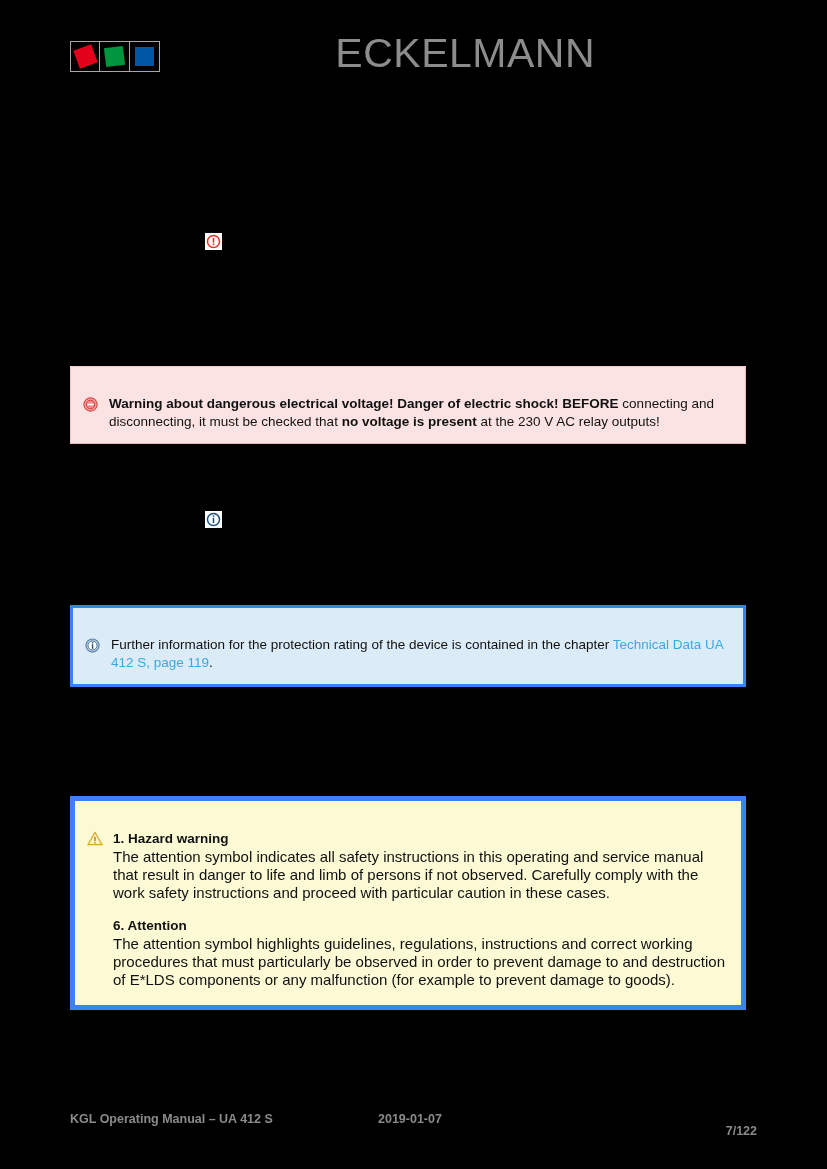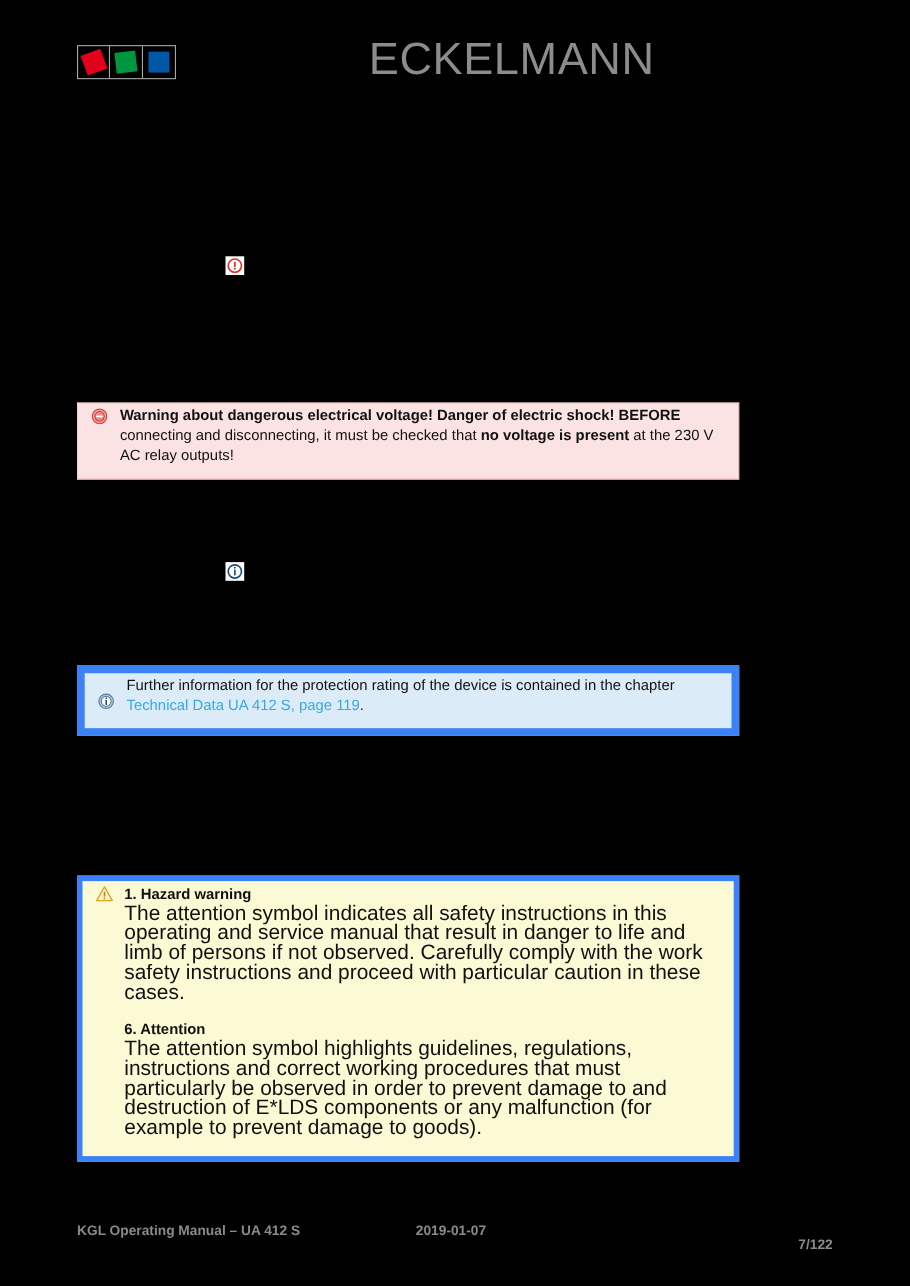--- a/index.html
+++ b/index.html
@@ -77,24 +77,24 @@
     align-items: center;
     justify-content: center;
   }
   .icon-attention-standalone { left: 205px; top: 233px; }
   .icon-info-standalone      { left: 205px; top: 511px; }
 
   
   .callout {
     position: absolute;
     left: 70px;
-    width: 602px;
+    width: 676px;
     box-sizing: border-box;
     display: flex;
-    padding: 2px 12px 12px 12px;
+    padding: 28px 12px 12px 12px;
   }
   .callout .cal-icon {
     width: 26px;
     flex: 0 0 26px;
     padding-top: 2px;
   }
   .callout .cal-body {
     flex: 1 1 auto;
     font-size: 13.5px;
     line-height: 18px;
@@ -106,43 +106,42 @@
     background: #fce3e3;
     border: 1px solid #f3b6b8;
     border-left-color: #f7cccd;
     border-top-color: #f7cccd;
   }
   .warn-box .cal-body b { font-weight: bold; }
 
   .info-box {
     top: 605px;
     background: #dcebf8;
-    border: 7px solid #3b82f6;
-    align-items: flex-end;
+    border: 3px solid #3b82f6;
   }
   .info-box a, .info-box .link {
     color: #3aa9e0;
     text-decoration: none;
   }
 
   .hazard-box {
     top: 796px;
     background: #fbfad5;
     border: 5px solid #3b82f6;
     padding-bottom: 16px;
   }
   .hazard-box .sec-title {
     font-weight: bold;
     font-size: 13.5px;
     line-height: 19px;
     margin: 0 0 0 0;
   }
   .hazard-box p {
     margin: 0;
-    font-size: 19px;
+    font-size: 15px;
     line-height: 18px;
   }
   .hazard-box .sec-gap { height: 14px; }
 
   
   .footer {
     position: absolute;
     left: 70px;
     top: 1112px;
     width: 700px;

